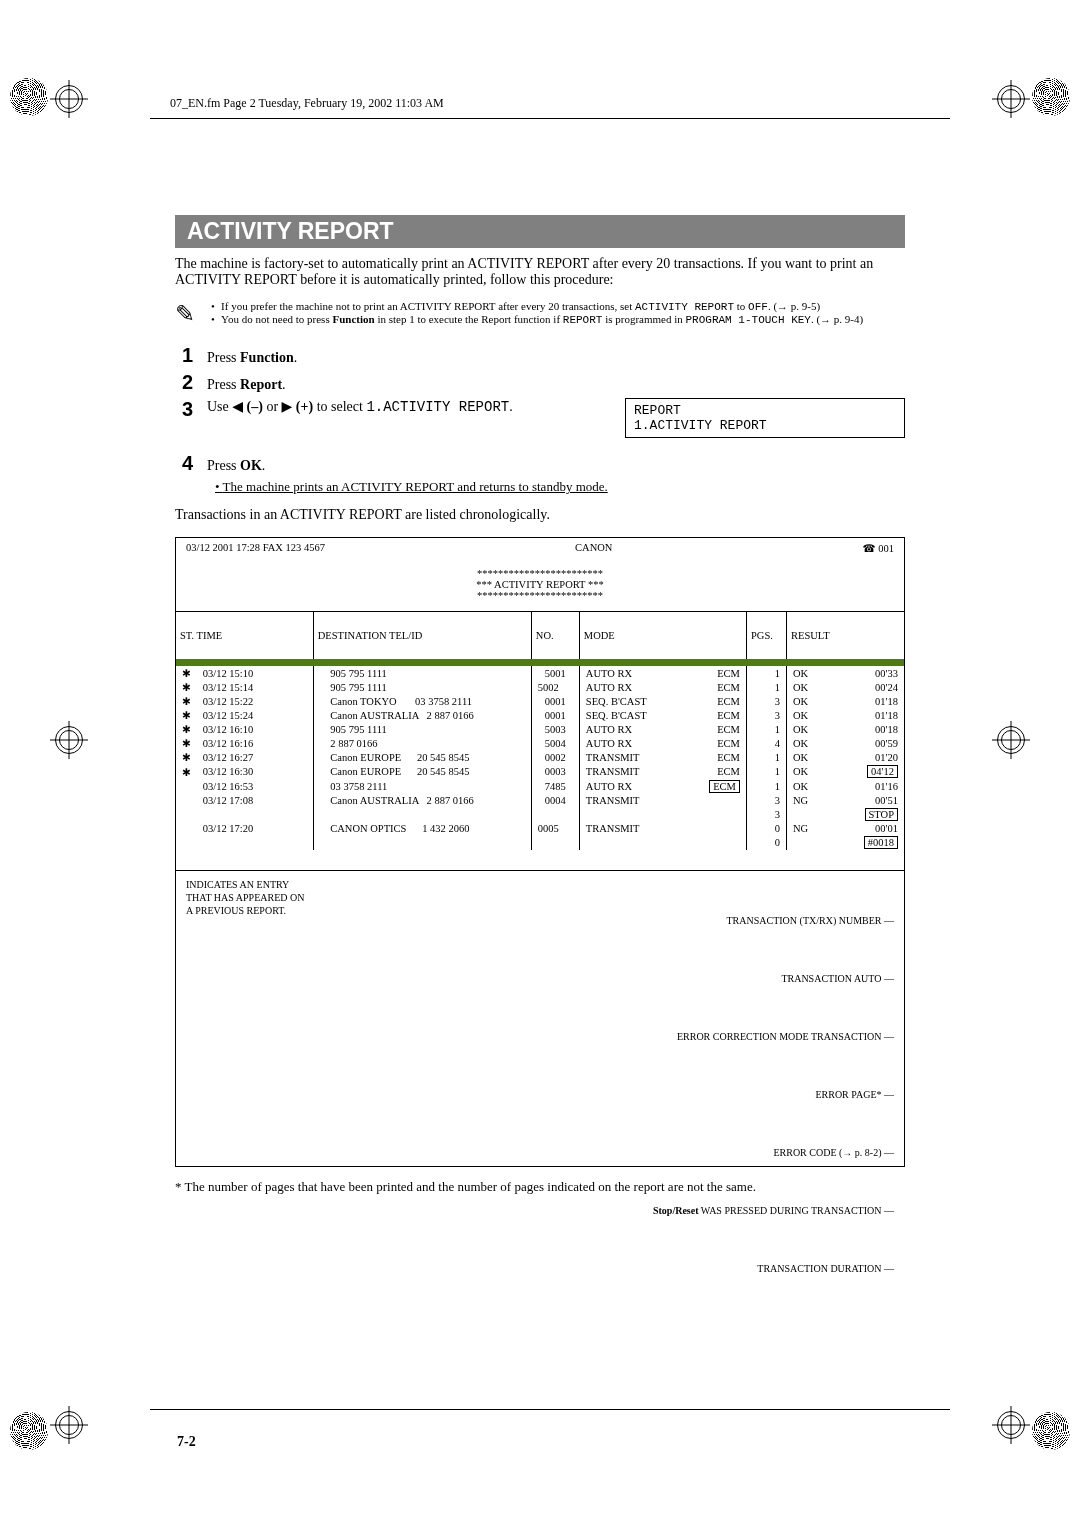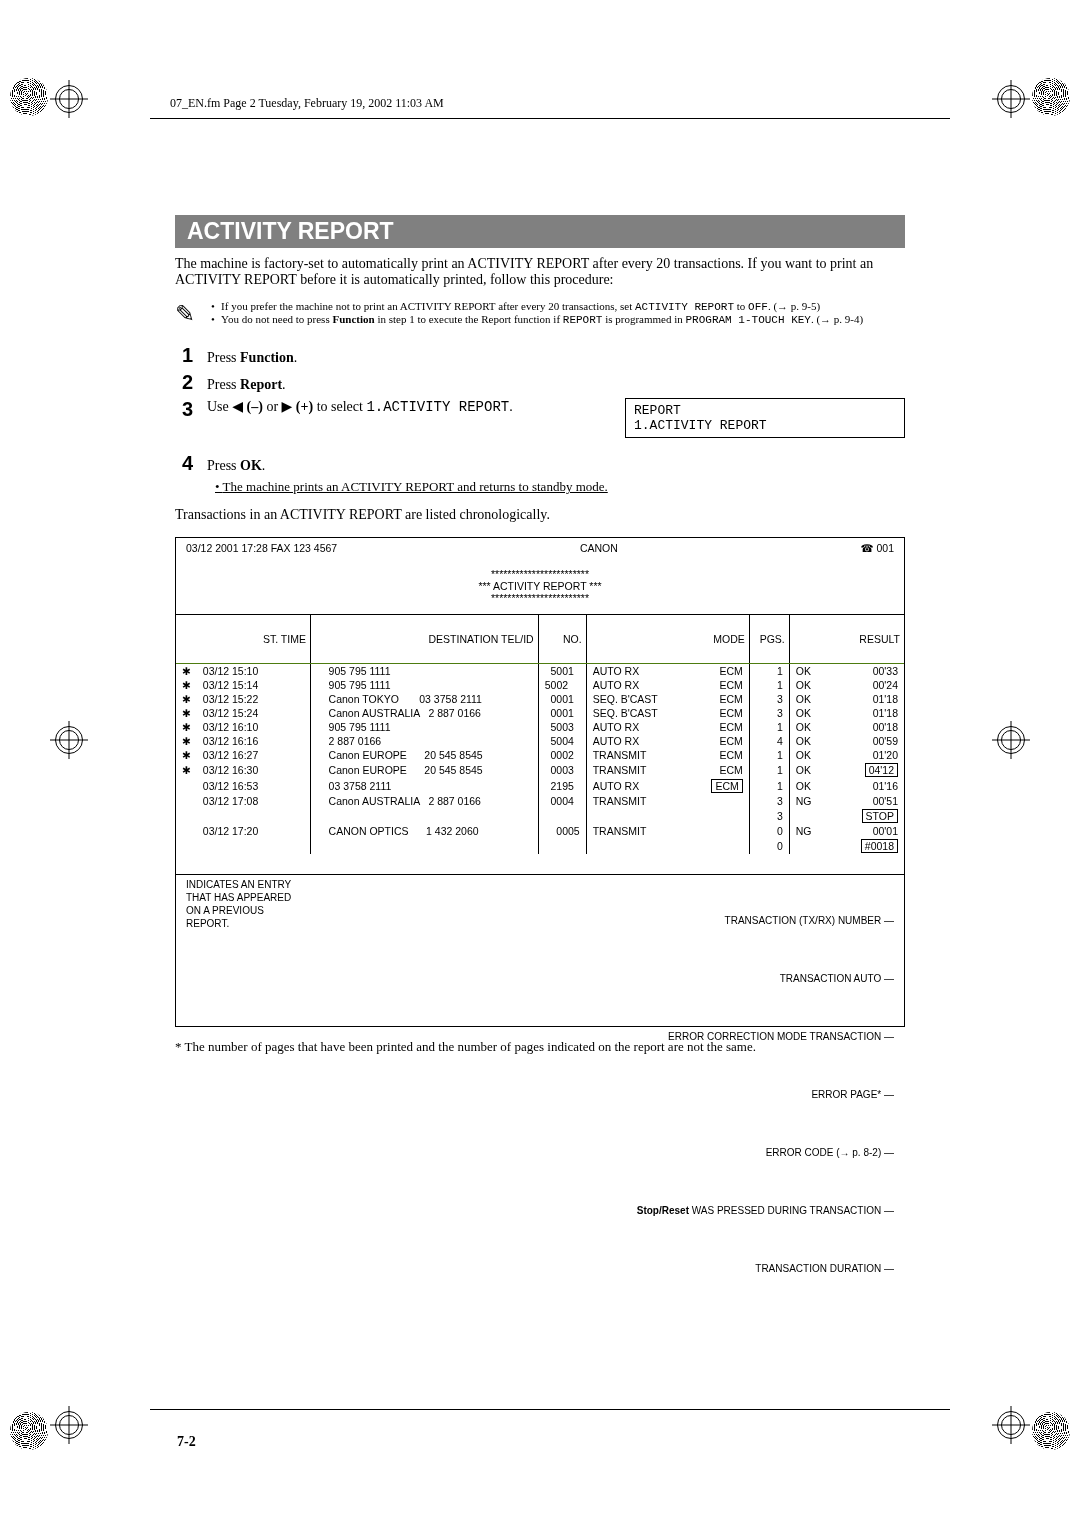--- a/index.html
+++ b/index.html
@@ -26,25 +26,25 @@
 .note-list li::before { content: "•"; position: absolute; left: 0; }
 .mono { font-family: "Courier New", monospace; }
 .steps { margin-bottom: 12px; }
 .step-row { display: flex; gap: 14px; margin-bottom: 4px; align-items: baseline; }
 .step-num { font-family: Arial, sans-serif; font-size: 20px; font-weight: bold; width: 18px; text-align: right; }
 .step-txt { flex: 1; font-size: 14px; }
 .dsp-box { border: 1px solid #000; font-family: "Courier New", monospace; font-size: 13px; padding: 4px 8px; width: 280px; margin-left: auto; }
 .step-note { font-size: 13px; padding-left: 40px; text-decoration: underline; }
 .step-note::before { content: "• "; }
 .chrono { margin: 10px 0 14px 0; }
-.report-box { border: 1px solid #000; font-family: Liberation Sans, sans-serif; font-size: 10.5px; position: relative; height: 490px; }
+.report-box { border: 1px solid #000; font-family: Liberation Serif, serif; font-size: 10.5px; position: relative; height: 630px; }
 .report-hdr { display: flex; padding: 4px 10px; justify-content: space-between; border-bottom: none; }
 .report-title { text-align: center; padding: 10px 0; }
 .tbl { width: 100%; border-collapse: collapse; }
-.tbl th { border-top: 1px solid #000; border-bottom: 1px solid #4d7c0f; font-weight: normal; padding: 18px 4px; text-align: right; }
+.tbl th { border-top: 1px solid #000; border-bottom: 7px solid #4d7c0f; font-weight: normal; padding: 18px 4px; text-align: left; }
 .tbl td { padding: 1px 6px; border-left: 1px solid #000; }
 .tbl td:first-child { border-left: none; }
 .col-star { width: 14px; text-align: right; padding-right: 2px; border-left: none; }
 .annot { position: absolute; font-size: 10px; }
 .a-indic { left: 10px; top: 340px; width: 120px; line-height: 1.3; }
 .a-labels { right: 10px; top: 330px; width: 420px; }
 .a-labels div { text-align: right; margin-bottom: 3px; font-size: 10px; margin-top: 47px; }
 .boxed { border: 1px solid #000; padding: 0 3px; display: inline-block; }
 .footnote { font-size: 13px; margin-top: 12px; }
 .page-num { position: absolute; bottom: 78px; left: 177px; font-weight: bold; font-size: 14px; }
@@ -220,21 +220,21 @@
             <td>TRANSMIT</td>
             <td style="border-left:none;text-align:right">ECM</td>
             <td style="text-align:right">1</td>
             <td>OK</td>
             <td style="border-left:none;text-align:right"><span class="boxed">04'12</span></td>
           </tr>
           <tr>
             <td class="col-star" style="border-left:none"></td>
             <td style="border-left:none">03/12 16:53</td>
             <td style="white-space:pre">    03 3758 2111</td>
-            <td style="text-align:center">2195</td>
+            <td style="text-align:center">7485</td>
             <td>AUTO RX</td>
             <td style="border-left:none;text-align:right"><span class="boxed">ECM</span></td>
             <td style="text-align:right">1</td>
             <td>OK</td>
             <td style="border-left:none;text-align:right">01'16</td>
           </tr>
           <tr>
             <td class="col-star" style="border-left:none"></td>
             <td style="border-left:none">03/12 17:08</td>
             <td style="white-space:pre">    Canon AUSTRALIA   2 887 0166</td>
@@ -253,21 +253,21 @@
             <td></td>
             <td style="border-left:none;text-align:right"></td>
             <td style="text-align:right">3</td>
             <td></td>
             <td style="border-left:none;text-align:right"><span class="boxed">STOP</span></td>
           </tr>
           <tr>
             <td class="col-star" style="border-left:none"></td>
             <td style="border-left:none">03/12 17:20</td>
             <td style="white-space:pre">    CANON OPTICS      1 432 2060</td>
-            <td style="text-align:right">0005</td>
+            <td style="text-align:left">0005</td>
             <td>TRANSMIT</td>
             <td style="border-left:none;text-align:right"></td>
             <td style="text-align:right">0</td>
             <td>NG</td>
             <td style="border-left:none;text-align:right">00'01</td>
           </tr>
           <tr>
             <td class="col-star" style="border-left:none"></td>
             <td style="border-left:none"></td>
             <td style="white-space:pre">    </td>

